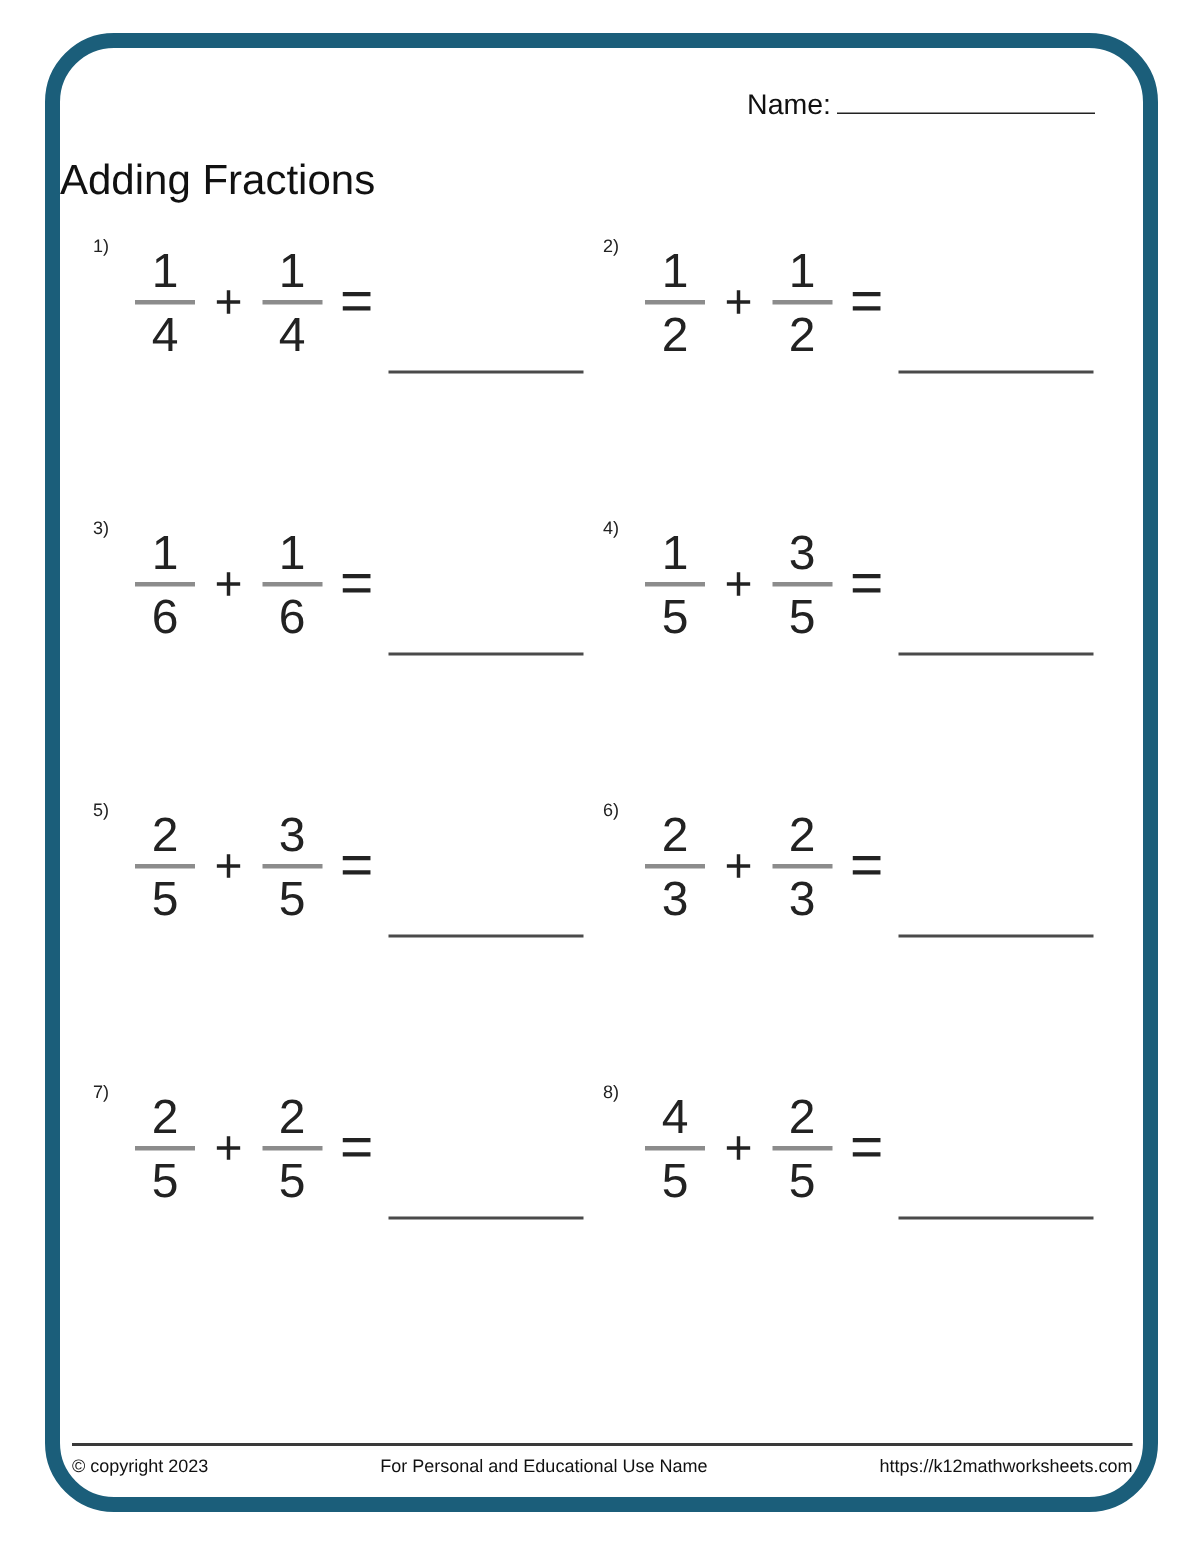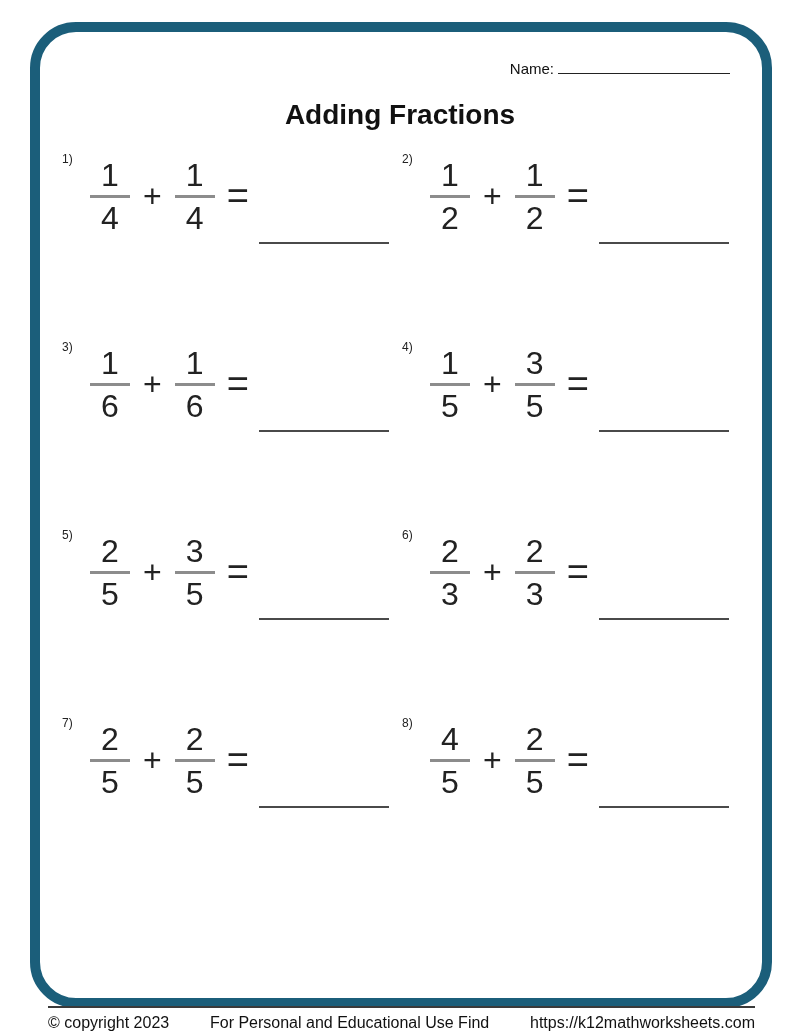--- a/index.html
+++ b/index.html
@@ -21,36 +21,35 @@
   }
   .content {
     position: absolute;
     left: 40px; top: 32px;
     width: 720px; height: 966px;
   }
   .name-row {
     padding-top: 28px;
     padding-right: 30px;
     text-align: right;
-    font-size: 15px;
+    font-size: 19px;
     color: #111;
   }
   .name-line {
     display: inline-block;
     width: 172px;
     height: 13px;
     border-bottom: 1.5px solid #222;
     margin-left: 4px;
     vertical-align: baseline;
   }
   .title {
     margin-top: 22px;
-    text-align: center;
     font-size: 28px;
-    font-weight: 700;
+    font-weight: 400;
     color: #111;
   }
   .instruction {
     margin: 26px 0 0 22px;
     font-size: 13.5px;
     color: #111;
   }
   .problems {
     display: grid;
     grid-template-columns: 340px 340px;
@@ -108,24 +107,23 @@
     margin-bottom: -8px;
   }
   .footer {
     position: absolute;
     left: 48px; top: 962px;
     width: 707px;
     border-top: 2px solid #3a3a3a;
     padding-top: 6px;
     display: flex;
     justify-content: space-between;
-    font-size: 16px;
+    font-size: 12px;
     color: #111;
     box-sizing: border-box;
-    margin-top: 44px;
   }
 </style>
 </head>
 <body>
 
 <div class="sheet-border" style="border-color: rgb(27, 94, 122);"></div>
 
 <div class="content">
 
   <div class="name-row">
@@ -286,15 +284,15 @@
       <span class="eq">=</span>
       <span class="blank"></span>
     </div>
   </div>
 </div>
 
 </div>
 
 <div class="footer">
   <span>© copyright 2023</span>
-  <span>For Personal and Educational Use Find</span>
+  <span>For Personal and Educational Use Name</span>
   <span>https://k12mathworksheets.com</span>
 </div>
 
 </body></html>

